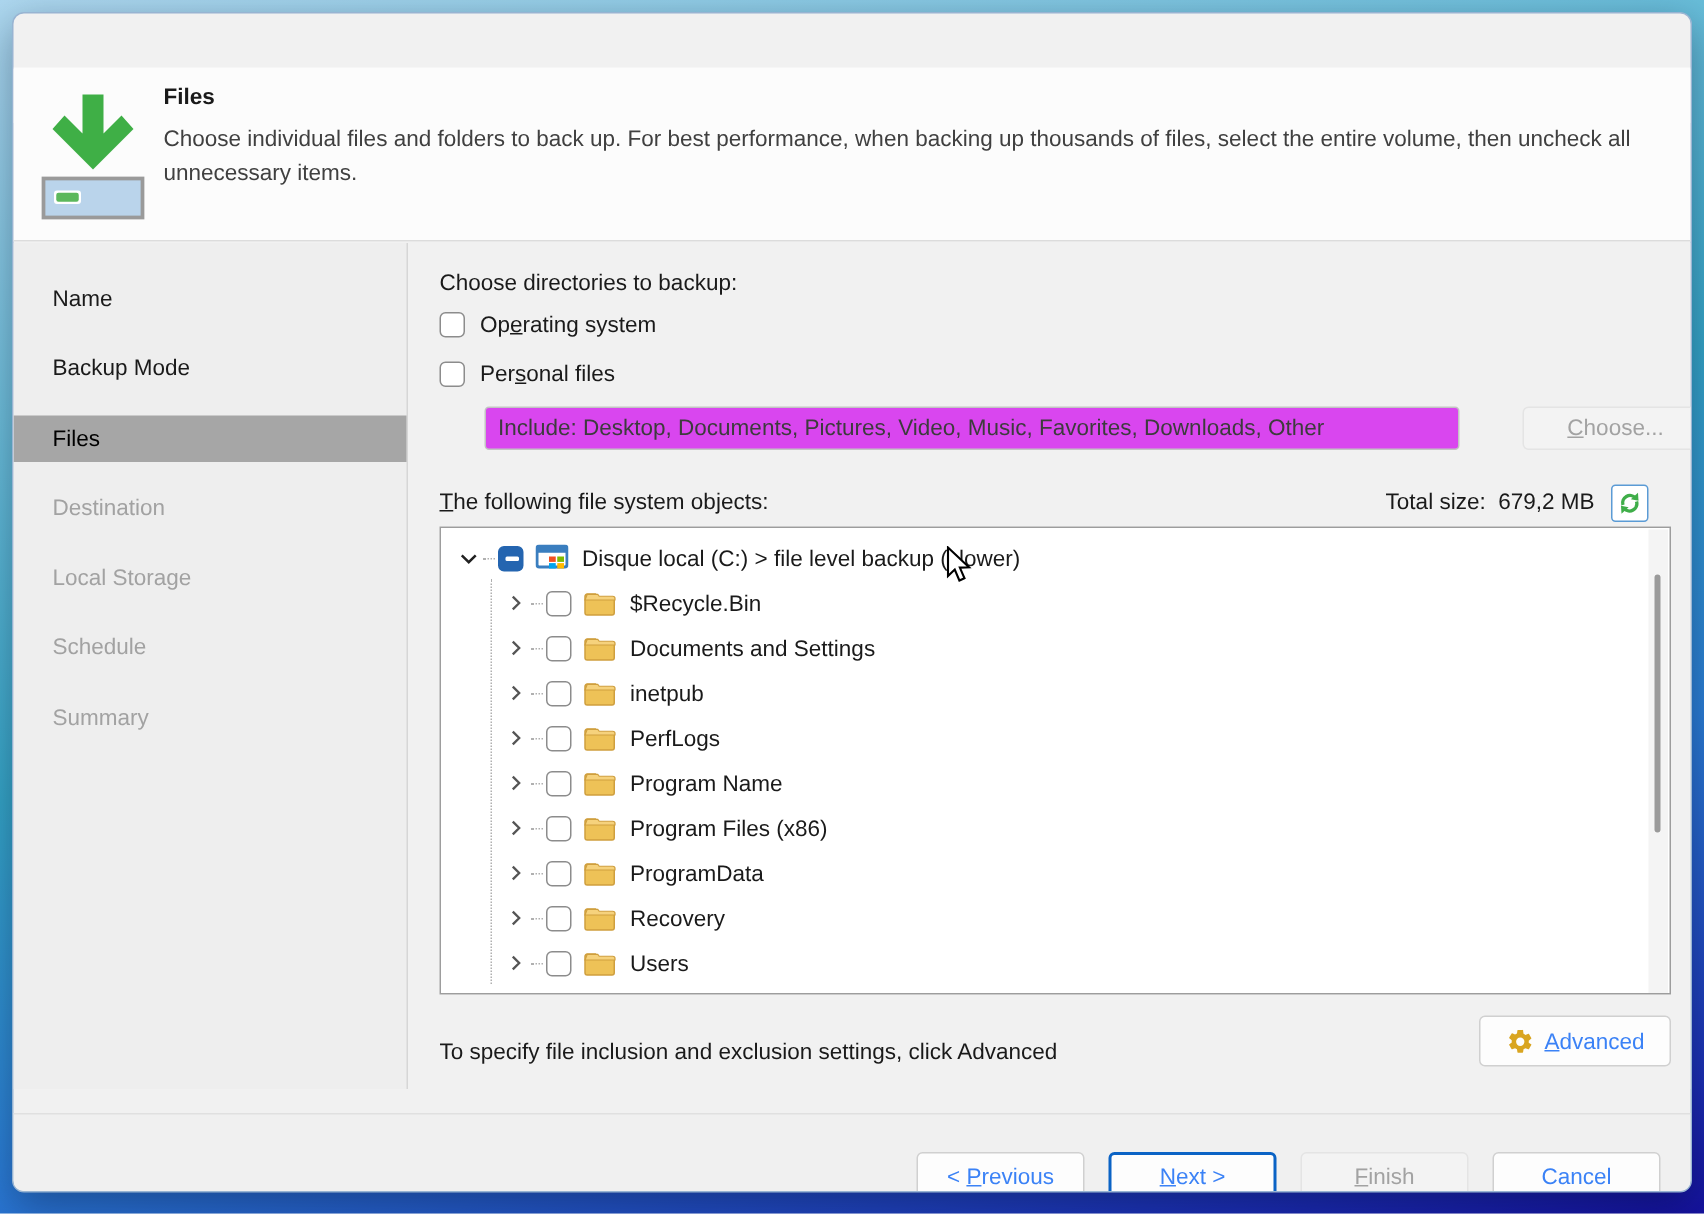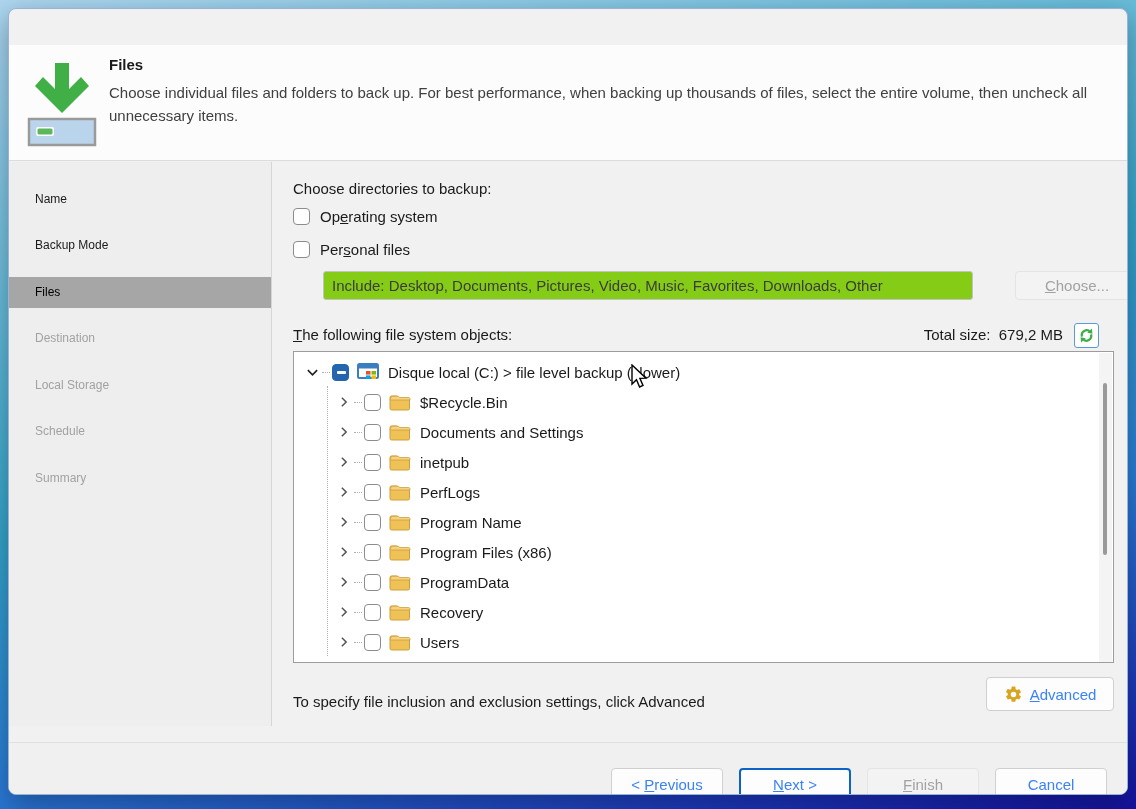--- a/index.html
+++ b/index.html
@@ -19,30 +19,30 @@
   .app-icon { position:absolute; left:12px; top:7px; width:22px; height:22px; background:#47ab4d; border-radius:4px; display:flex; align-items:center; justify-content:center; }
   .title-text { position:absolute; left:44px; top:9px; font-size:15px; color:#1a1a1a; }
   .close-btn { position:absolute; right:14px; top:5px; width:28px; height:26px; font-size:19px; color:#333; display:flex; align-items:center; justify-content:center; cursor:default; }
   
   .header { position:absolute; left:0; top:36px; right:0; height:116px; background:#fcfcfc; border-bottom:1px solid #dcdcdc; }
   .header-icon { position:absolute; left:8px; top:14px; width:90px; height:92px; }
   .header-title { position:absolute; left:100px; top:11px; font-size:15px; font-weight:bold; }
   .header-desc { position:absolute; left:100px; top:36px; width:988px; font-size:15px; line-height:23px; color:#404040; }
   
   .sidebar { position:absolute; left:0; top:153px; width:263px; bottom:68px; background:#eeeeee; border-right:1px solid #d6d6d6; }
-  .side-item { position:absolute; left:0; width:100%; height:31px; line-height:31px; padding-left:26px; font-size:12px; }
+  .side-item { position:absolute; left:0; width:100%; height:31px; line-height:31px; padding-left:26px; font-size:15px; }
   .side-item.enabled { color:#1a1a1a; }
   .side-item.disabled { color:#a2a2a2; }
   .side-item.selected { background:#a6a6a6; color:#000; }
   
   .content { position:absolute; left:264px; top:153px; right:0; bottom:68px; background:#f1f1f1; }
   .lbl { position:absolute; font-size:15px; color:#1a1a1a; white-space:nowrap; }
   .cbrow { position:absolute; display:flex; align-items:center; gap:10px; font-size:15px; }
   .cb { width:17px; height:17px; background:#fff; border:1.5px solid #8c8c8c; border-radius:4px; flex:0 0 auto; }
-  .include-input { position:absolute; left:50px; top:109px; width:650px; height:29px; background:#84cc16; border:1px solid #c3c3c3; border-radius:3px; font-size:15px; color:#3c3c3c; line-height:27px; padding:0 8px; white-space:nowrap; overflow:hidden; }
+  .include-input { position:absolute; left:50px; top:109px; width:650px; height:29px; background:#d946ef; border:1px solid #c3c3c3; border-radius:3px; font-size:15px; color:#3c3c3c; line-height:27px; padding:0 8px; white-space:nowrap; overflow:hidden; }
   .btn { background:#fdfdfd; border:1px solid #d0d0d0; border-radius:4px; font-size:15px; color:#3b82f6; text-align:center; }
   .btn.disabled { background:#f3f3f3; border-color:#e4e4e4; color:#a2a2a2; }
   .choose-btn { position:absolute; left:742px; top:109px; width:124px; height:29px; line-height:27px; }
   .totalsize { position:absolute; right:64px; top:164px; font-size:15px; white-space:nowrap; }
   .refresh-btn { position:absolute; right:28px; top:161px; width:25px; height:25px; background:#fff; border:1.5px solid #5b9bd5; border-radius:3px; display:flex; align-items:center; justify-content:center; }
   
   .tree { position:absolute; left:20px; top:189px; width:821px; height:312px; background:#fff; border:1px solid #9d9d9d; overflow:hidden; }
   .tree-guide { position:absolute; left:33px; top:34px; height:270px; border-left:1px dotted #b0b0b0; }
   .trow { position:absolute; left:0; width:100%; height:30px; display:flex; align-items:center; font-size:15px; white-space:nowrap; }
   .trow .chev { width:16px; height:16px; margin-left:10px; flex:0 0 auto; display:flex; align-items:center; justify-content:center; }

